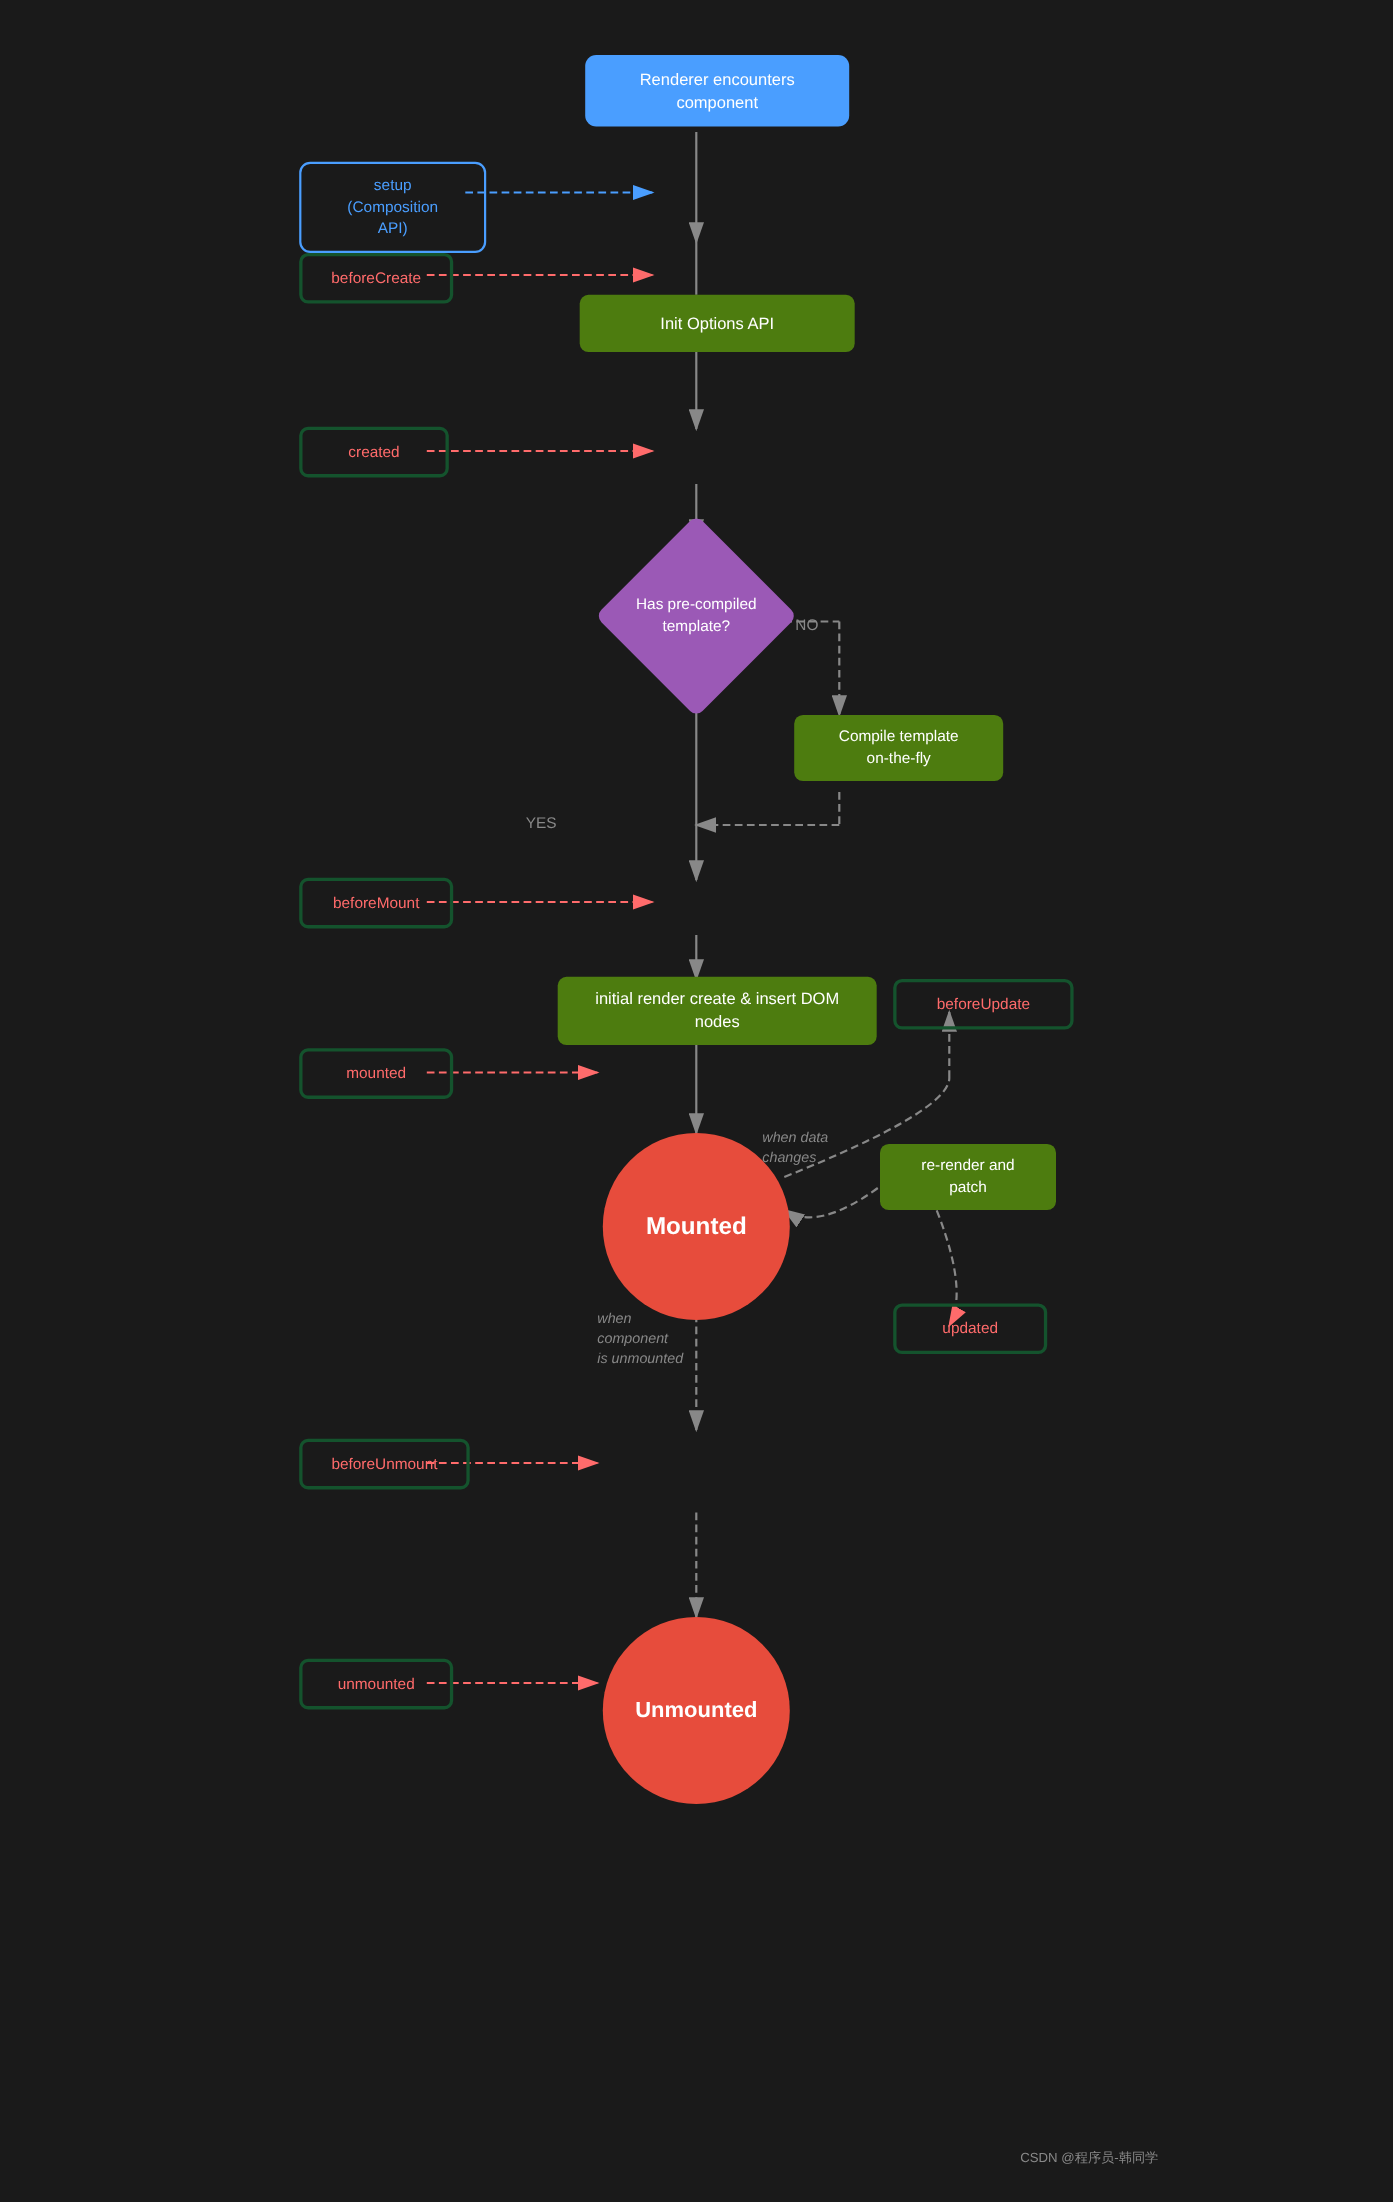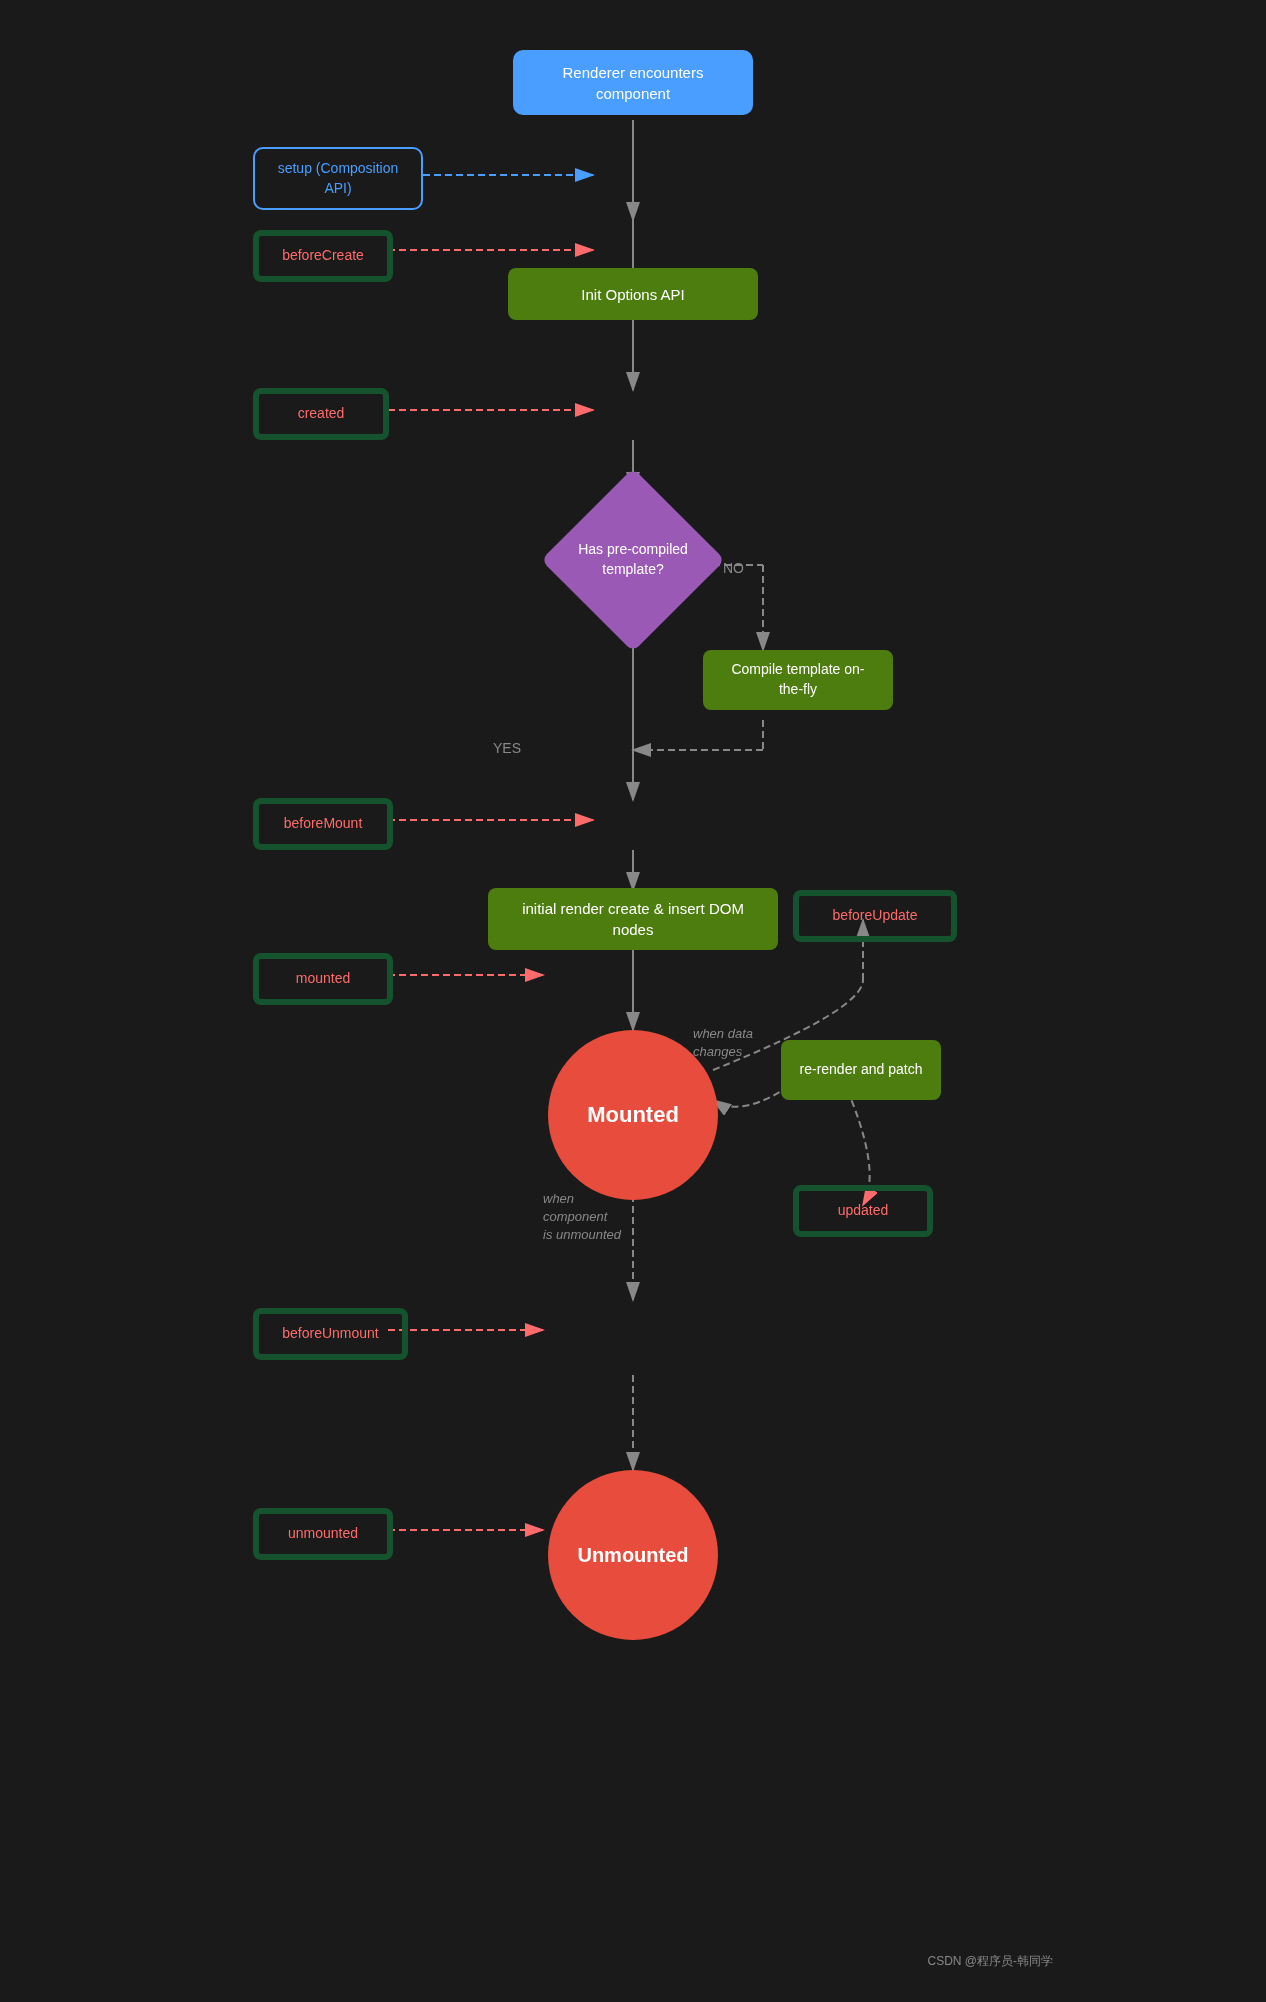--- a/index.html
+++ b/index.html
@@ -23,38 +23,39 @@
     .box {
       position: absolute;
       border-radius: 8px;
       display: flex;
       align-items: center;
       justify-content: center;
       text-align: center;
       font-size: 15px;
       font-weight: 500;
       line-height: 1.4;
-      padding: 10px 18px;
+      padding: 10px 30px;
+      margin-left: 19px;
     }
 
     .box-blue {
       background: #4a9eff;
       color: white;
       border-radius: 10px;
     }
 
     .box-green {
       background: #4d7c0f;
       color: white;
     }
 
     .box-red-outline {
       background: transparent;
       color: #ff6b6b;
-      border: 6px solid #14532d;
+      border: 3px solid #14532d;
     }
 
     .box-blue-outline {
       background: transparent;
       color: #4a9eff;
       border: 2px solid #4a9eff;
       border-radius: 10px;
     }
 
     .diamond {
@@ -226,21 +227,21 @@
 template?</div>
   </div>
 
   <div class="label-text" style="left:520px; top:520px; color:#888; font-style:normal; font-size:14px;">NO</div>
 
   <div class="box box-green" style="left:500px; top:630px; width:190px; min-height:60px; font-size:14px;">
     <span>Compile template
 on-the-fly</span>
   </div>
 
-  <div class="label-text" style="left:290px; top:700px; color:#888; font-style:normal; font-size:14px;">YES</div>
+  <div class="label-text" style="left:275px; top:700px; color:#888; font-style:normal; font-size:14px;">YES</div>
 
   <div class="box box-red-outline" style="left:50px; top:778px; width:140px; min-height:44px; font-size:14px;">
     <span>beforeMount</span>
   </div>
 
   <div class="box box-green" style="left:285px; top:868px; width:290px; min-height:60px; font-size:15px;">
     <span>initial render
 create &amp; insert DOM nodes</span>
   </div>
 

